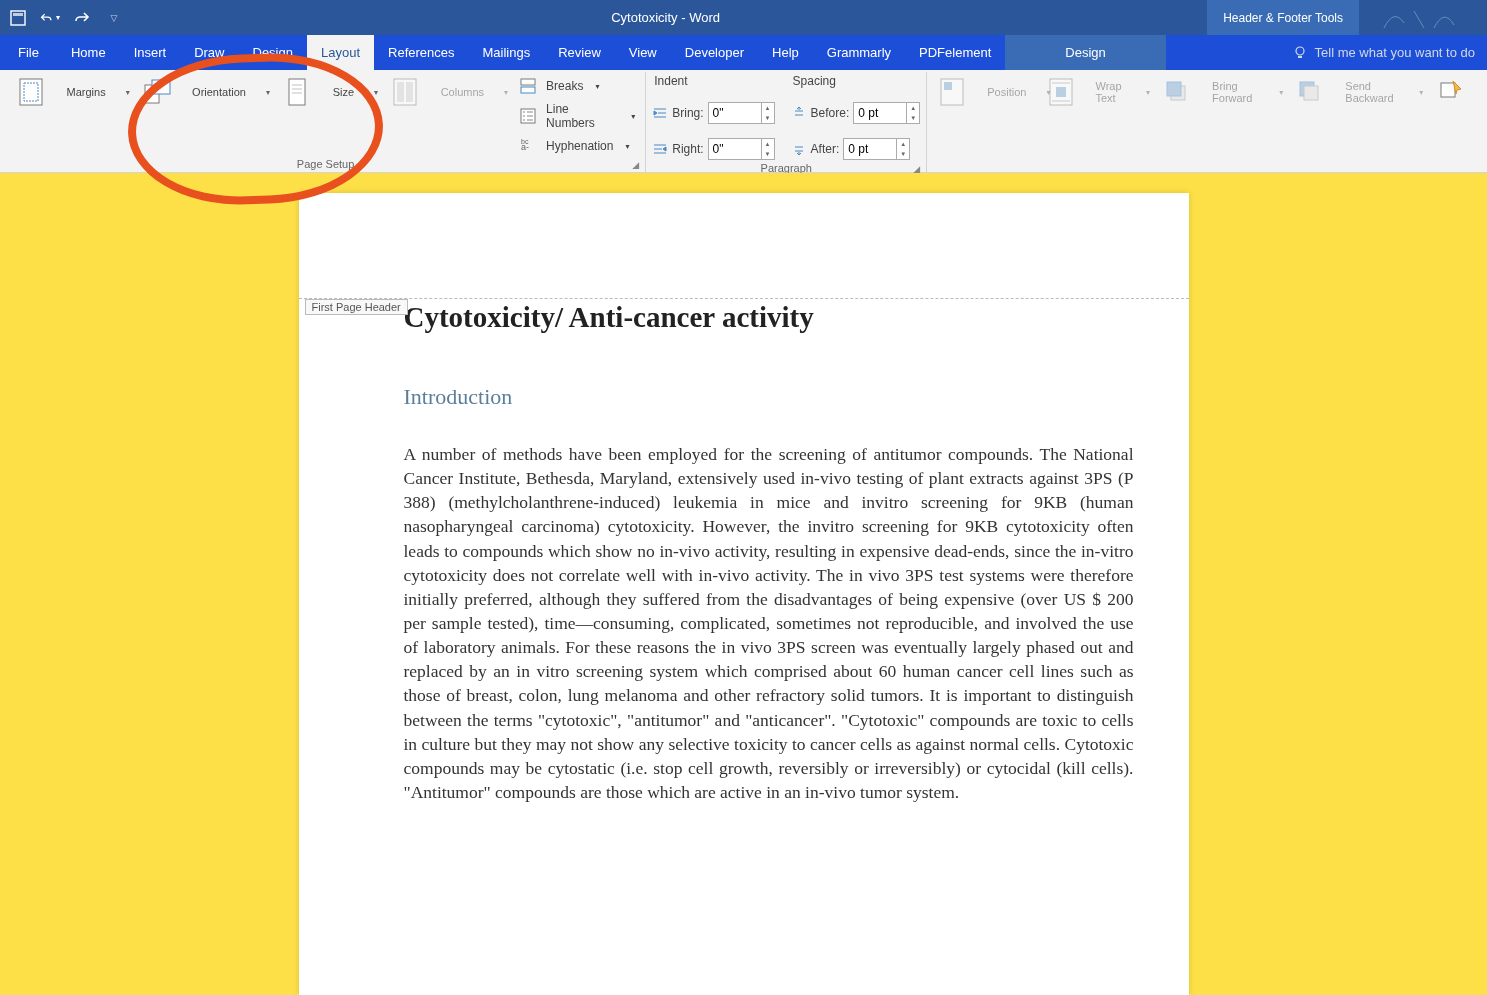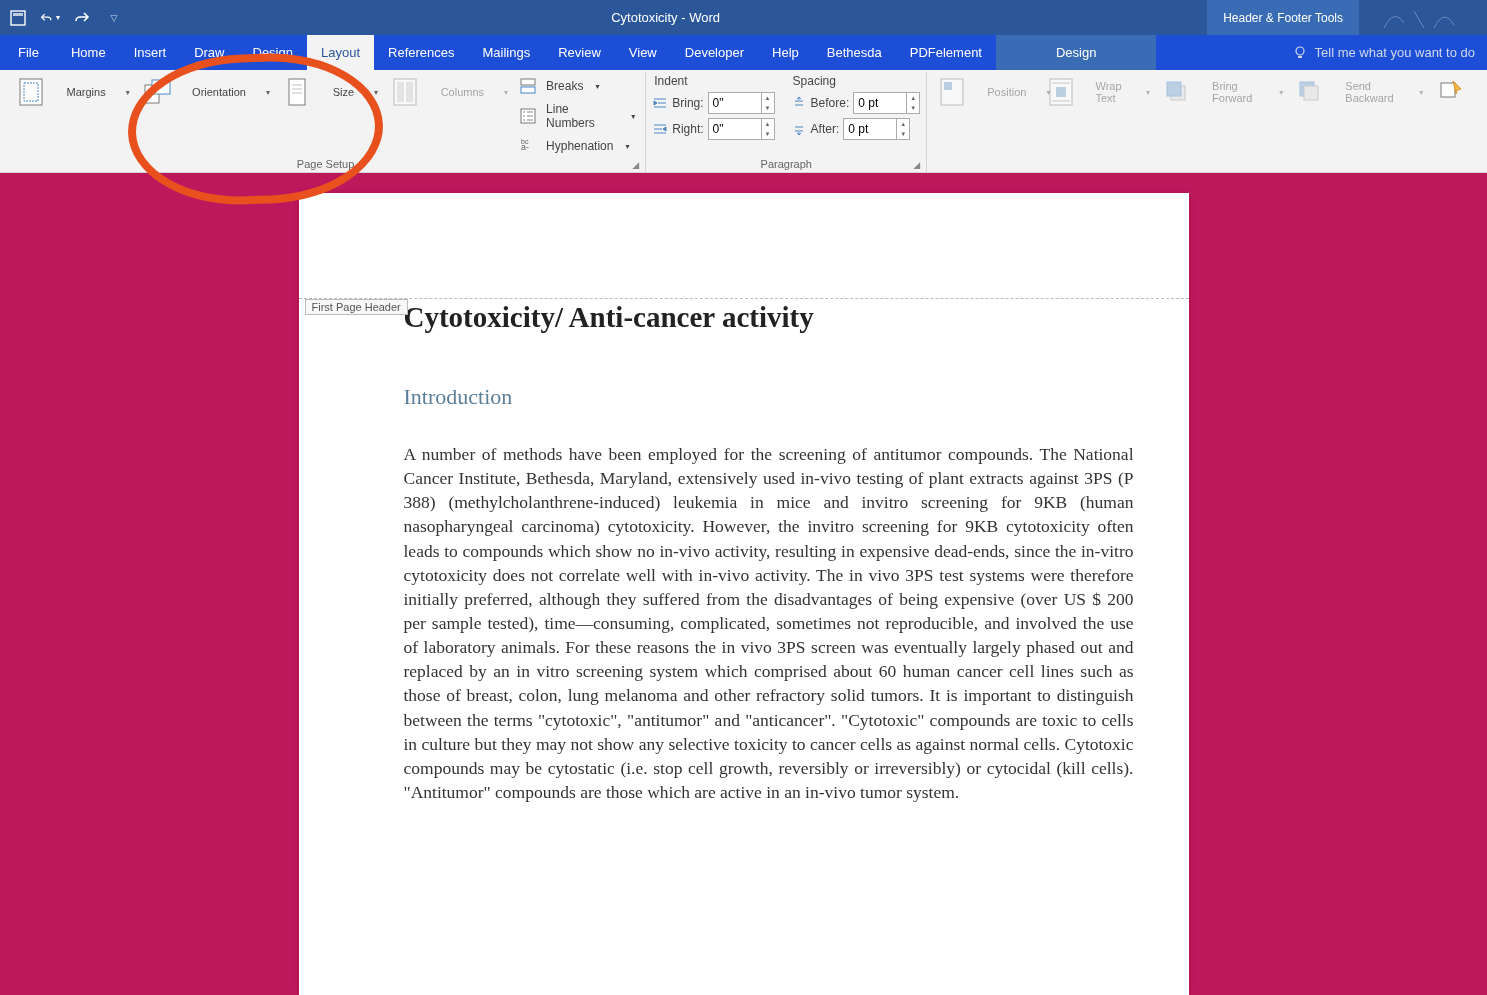--- a/index.html
+++ b/index.html
@@ -39,25 +39,25 @@
 .small-btn .caret { font-size: 8px; margin-left: 2px; }
 .small-btn.disabled { opacity: 0.45; }
 
 .field-row { display: flex; align-items: center; gap: 4px; font-size: 12px; color: #444; }
 .field-row .small-icon { width: 16px; height: 16px; }
 .spinbox { display: flex; align-items: center; border: 1px solid #ababab; background: #fff; height: 22px; }
 .spinbox input { border: none; width: 52px; padding: 0 4px; font-size: 12px; outline: none; }
 .spinbox .spinners { display: flex; flex-direction: column; border-left: 1px solid #ababab; }
 .spinbox .spinners span { font-size: 6px; line-height: 10px; width: 12px; text-align: center; color: #666; cursor: pointer; }
 
-.para-col { display: flex; flex-direction: column; gap: 4px; }
+.para-col { display: flex; flex-direction: column; gap: 14px; }
 .para-header { font-size: 12px; color: #444; padding-left: 2px; }
 
 
-.doc-area { background: #be185d; height: calc(100vh - 173px); position: relative; display: flex; justify-content: center; overflow: hidden; }
+.doc-area { background: #fde047; height: calc(100vh - 173px); position: relative; display: flex; justify-content: center; overflow: hidden; }
 .page { background: #fff; width: 890px; margin-top: 20px; box-shadow: 0 0 6px rgba(0,0,0,0.15); padding: 100px 55px 40px 105px; position: relative; }
 .header-rule { position: absolute; left: 0; right: 0; top: 105px; border-top: 1px dashed #bbb; }
 .header-tag { position: absolute; left: 6px; top: 106px; background: #f8f8f8; border: 1px solid #bbb; padding: 1px 6px; font-size: 11px; color: #555; }
 
 .doc-title { font-family: Georgia, serif; font-size: 29px; font-weight: bold; color: #222; margin-top: 8px; }
 .doc-h2 { font-family: Georgia, serif; font-size: 22px; color: #5b7e99; margin-top: 50px; }
 .doc-body { font-family: Georgia, serif; font-size: 17.5px; color: #333; margin-top: 32px; text-align: justify; line-height: 1.38; }
 
 
 .annotation { position: absolute; border: 8px solid #e8501e; border-radius: 50% / 55%; width: 255px; height: 150px; left: 128px; top: 54px; pointer-events: none; z-index: 100; transform: rotate(-2deg); }
@@ -105,21 +105,21 @@
   <div class="tab">Insert</div>
   <div class="tab">Draw</div>
   <div class="tab">Design</div>
   <div class="tab active">Layout</div>
   <div class="tab">References</div>
   <div class="tab">Mailings</div>
   <div class="tab">Review</div>
   <div class="tab">View</div>
   <div class="tab">Developer</div>
   <div class="tab">Help</div>
-  <div class="tab">Bethesda</div>
+  <div class="tab">Grammarly</div>
   <div class="tab">PDFelement</div>
   <div class="tab contextual">Design</div>
   <div class="tell-me">
     <svg width="14" height="14" viewBox="0 0 14 14">
         <circle cx="7" cy="5" r="4" fill="none" stroke="#d0d8e8" stroke-width="1.2"></circle>
         <path d="M5 10h4v2H5z" fill="#d0d8e8"></path>
       </svg>
     <span>Tell me what you want to do</span>
   </div>
 </div>

